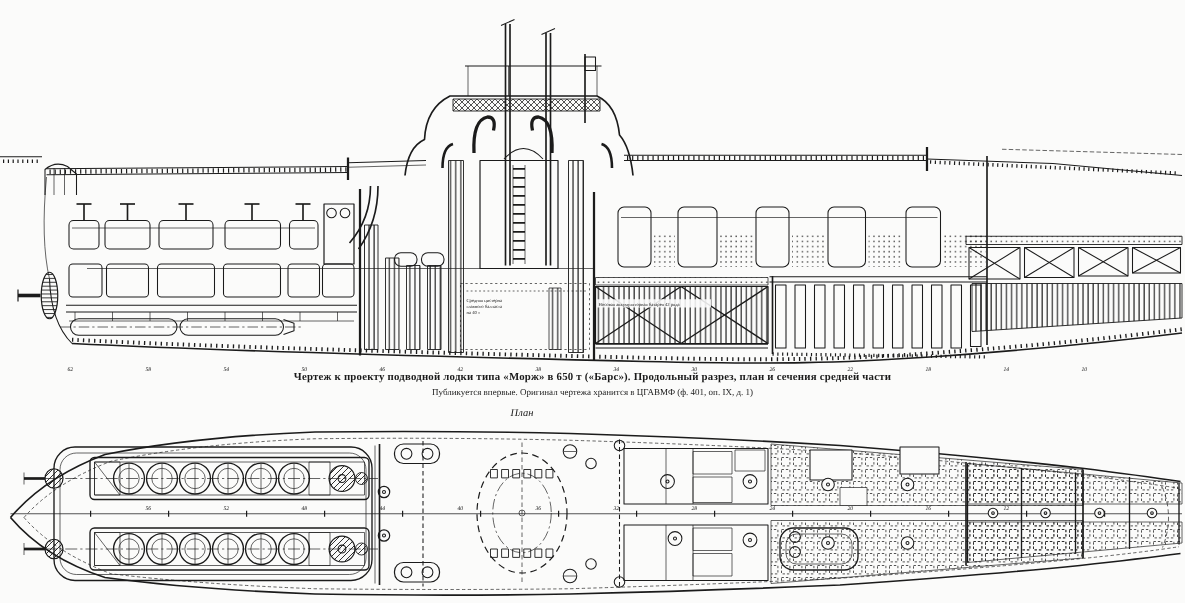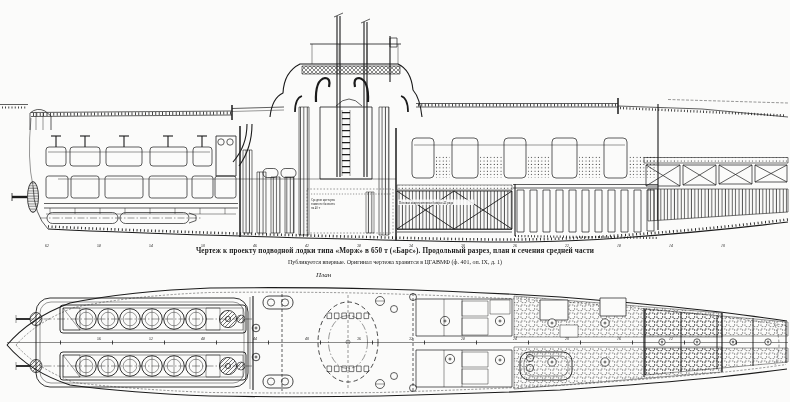--- a/index.html
+++ b/index.html
@@ -6,21 +6,21 @@
   .page{position:relative;width:790px;height:402px;background:var(--paper,#fbfbfa);overflow:hidden;
         font-family:"Liberation Serif",serif;color:var(--ink,#1b1b1b);}
   svg{position:absolute;left:0;top:0;}
   g.art{stroke:var(--ink,#1b1b1b);fill:none;stroke-width:.7;stroke-linecap:butt;stroke-linejoin:round;}
   .s1{stroke-width:1.1}.s15{stroke-width:1.5}.s2{stroke-width:2.2}.thin{stroke-width:.45}
   .micro{font:3.1px "Liberation Serif",serif;fill:var(--ink,#1b1b1b);stroke:none;}
   .frameNums text{font:italic 3.8px "Liberation Serif",serif;fill:var(--ink,#1b1b1b);stroke:none;}
   .caption{position:absolute;left:0;width:790px;text-align:center;}
   .cap1{top:247px;font-size:7.2px;font-weight:600;letter-spacing:.15px;}
   .cap2{top:259px;font-size:6px;}
-  .planlbl{position:absolute;top:271px;left:316px;width:64px;
+  .planlbl{position:absolute;top:271px;left:316px;width:64px;text-align:center;
            font-size:7px;font-style:italic;}
 </style>
 </head>
 <body>
 
 <div class="page">
 
 <svg width="790" height="402" viewBox="0 0 790 402">
   <defs>
     <pattern id="vl" width="3.4" height="8" patternUnits="userSpaceOnUse">

